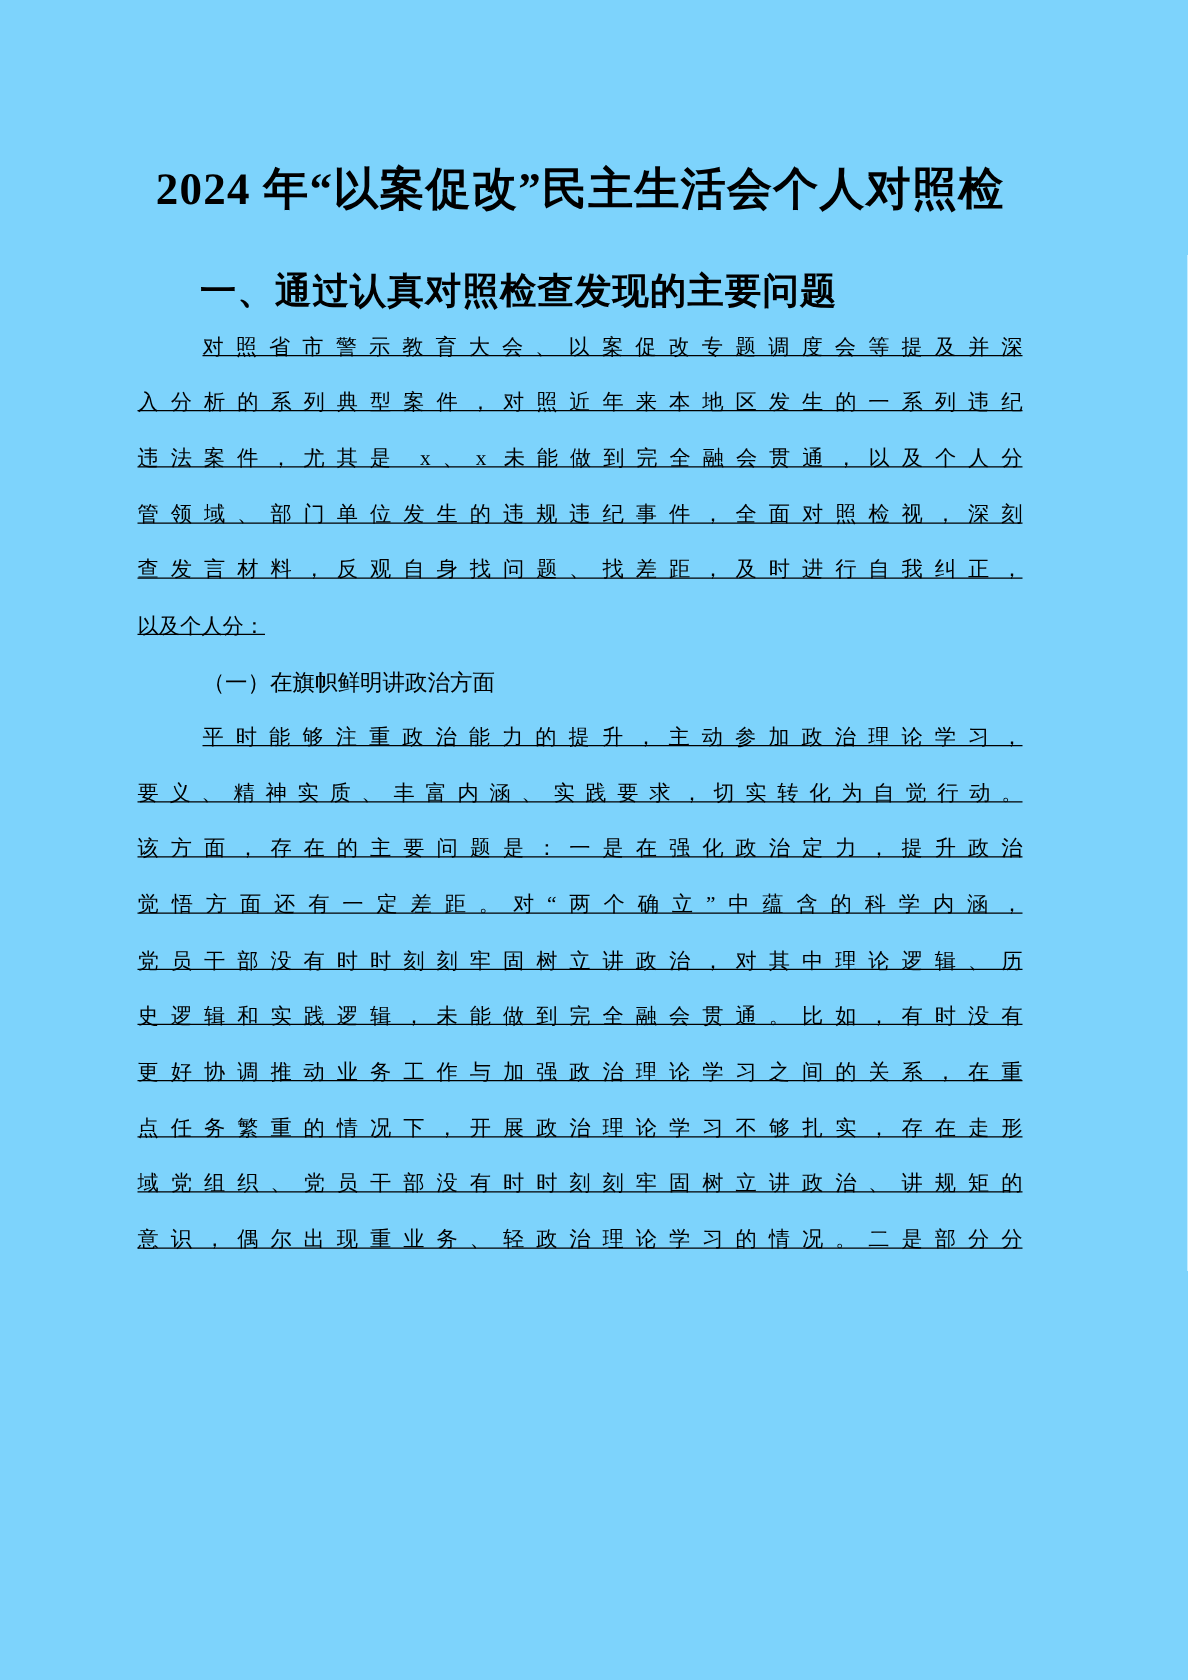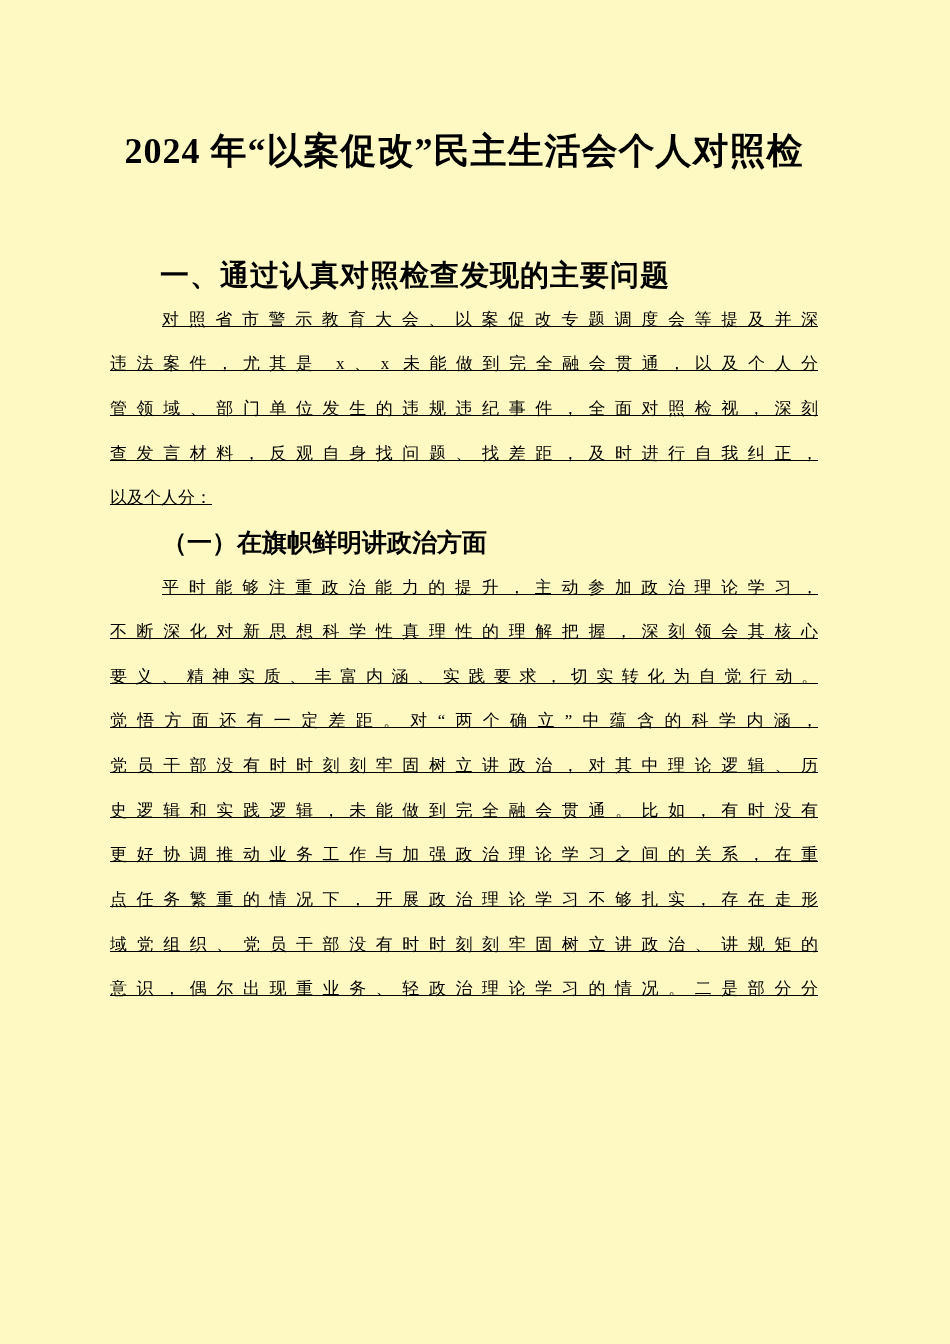--- a/index.html
+++ b/index.html
@@ -1,42 +1,42 @@
 <!DOCTYPE html>
 <html><head>
 <meta charset="utf-8">
 <style>
   * { box-sizing: border-box; }
   html, body { margin: 0; padding: 0; background: #ffffff; }
   .page {
     position: relative;
     width: 950px;
     height: 1344px;
-    background: #fef9c3;
+    background: #7dd3fc;
     color: #000000;
     overflow: hidden;
   }
   .content {
     position: absolute;
     left: 110px;
     top: 0;
     width: 708px;
   }
   .doc-title {
     margin: 128px 0 0 0;
     font-family: "Liberation Serif", "DejaVu Serif", serif;
     font-weight: bold;
     font-size: 36px;
     line-height: 47px;
     text-align: center;
     letter-spacing: 1px;
   }
   .doc-title .tline { display: block; }
   .h2 {
-    margin-top: 78px;
+    margin-top: 36px;
     font-family: "Liberation Sans", "DejaVu Sans", sans-serif;
     font-weight: bold;
     font-size: 29px;
     line-height: 44.65px;
     letter-spacing: 1px;
     text-indent: 50px;
     white-space: nowrap;
   }
   .para { margin: 0; }
   .line {
@@ -47,54 +47,55 @@
     text-align: justify;
     text-align-last: justify;
     text-justify: inter-character;
     overflow: visible;
     text-decoration: underline;
   }
   .line.indent { text-indent: 52px; }
   .line.short { text-align-last: left; }
   .h3 {
     font-family: "Liberation Serif", "DejaVu Serif", serif;
-    font-weight: bold;
-    font-size: 25px;
+    font-weight: normal;
+    font-size: 18px;
     line-height: 44.65px;
     height: 44.65px;
     text-indent: 52px;
     white-space: nowrap;
   }
 </style>
 </head>
 <body>
 
 <div class="page">
   <div class="content">
 
     <h1 class="doc-title">
       <span class="tline">2024 年“以案促改”民主生活会个人对照检</span>
     </h1>
 
     <div class="h2">一、通过认真对照检查发现的主要问题</div>
 
     <div class="para">
       <div class="line indent">对照省市警示教育大会、以案促改专题调度会等提及并深</div>
+      <div class="line">入分析的系列典型案件，对照近年来本地区发生的一系列违纪</div>
       <div class="line">违法案件，尤其是 x、x 未能做到完全融会贯通，以及个人分</div>
       <div class="line">管领域、部门单位发生的违规违纪事件，全面对照检视，深刻</div>
       <div class="line">查发言材料，反观自身找问题、找差距，及时进行自我纠正，</div>
       <div class="line short">以及个人分：</div>
     </div>
 
     <div class="h3">（一）在旗帜鲜明讲政治方面</div>
 
     <div class="para">
       <div class="line indent">平时能够注重政治能力的提升，主动参加政治理论学习，</div>
-      <div class="line">不断深化对新思想科学性真理性的理解把握，深刻领会其核心</div>
       <div class="line">要义、精神实质、丰富内涵、实践要求，切实转化为自觉行动。</div>
+      <div class="line">该方面，存在的主要问题是：一是在强化政治定力，提升政治</div>
       <div class="line">觉悟方面还有一定差距。对“两个确立”中蕴含的科学内涵，</div>
       <div class="line">党员干部没有时时刻刻牢固树立讲政治，对其中理论逻辑、历</div>
       <div class="line">史逻辑和实践逻辑，未能做到完全融会贯通。比如，有时没有</div>
       <div class="line">更好协调推动业务工作与加强政治理论学习之间的关系，在重</div>
       <div class="line">点任务繁重的情况下，开展政治理论学习不够扎实，存在走形</div>
       <div class="line">域党组织、党员干部没有时时刻刻牢固树立讲政治、讲规矩的</div>
       <div class="line">意识，偶尔出现重业务、轻政治理论学习的情况。二是部分分</div>
     </div>
 
   </div>

